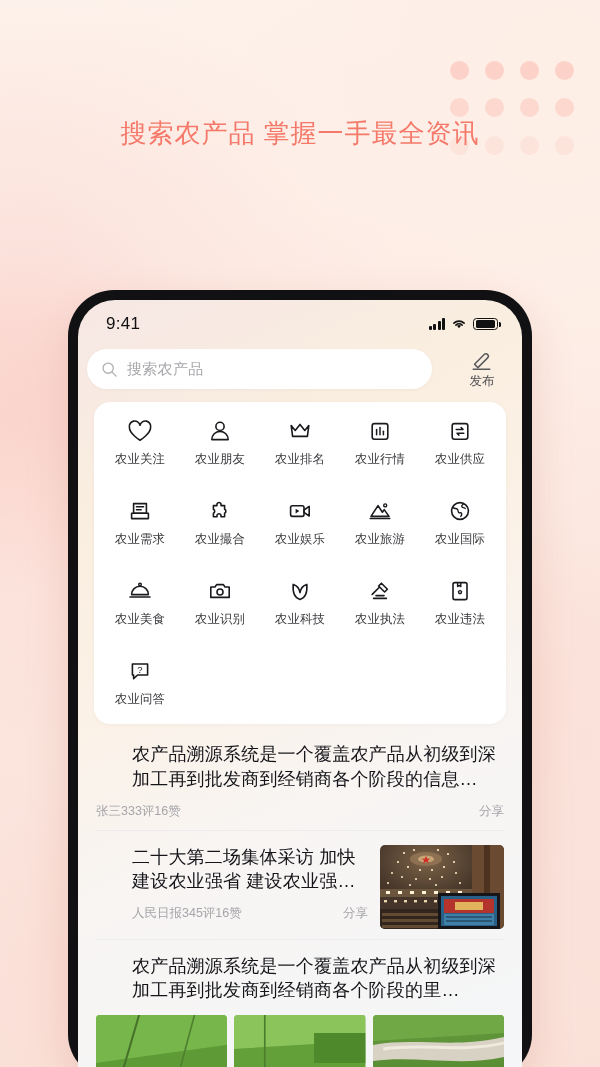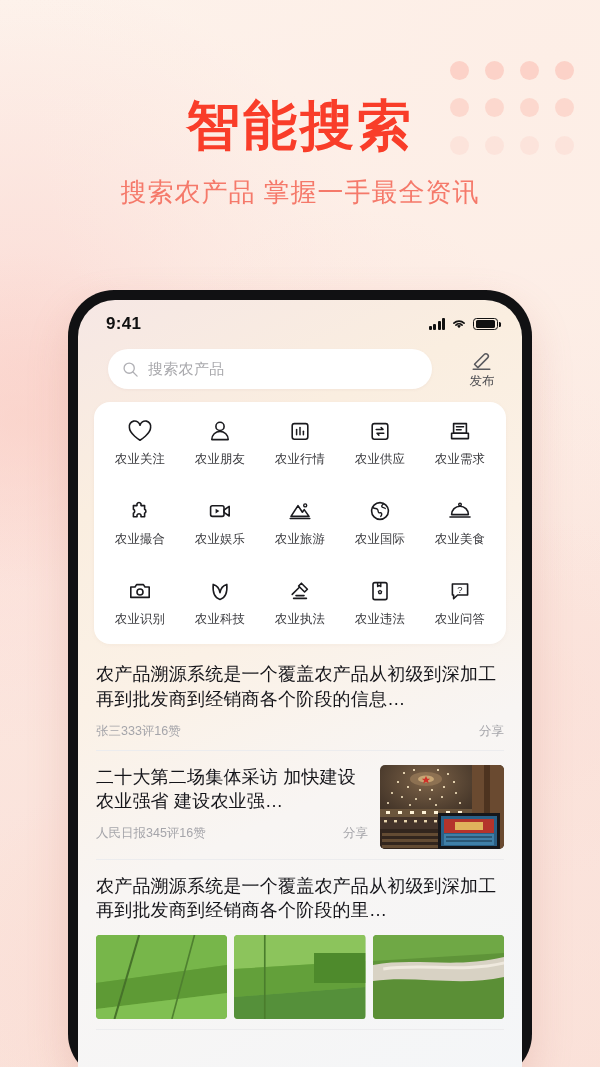--- a/index.html
+++ b/index.html
@@ -117,21 +117,21 @@
   
   #status-bar {
     height: 42px;
     display: flex;
     align-items: center;
     justify-content: space-between;
     padding: 6px 24px 0 28px;
   }
   #status-time {
     font-size: 17px;
-    font-weight: 700;
+    font-weight: 400;
     color: #111;
     letter-spacing: .3px;
   }
   #status-icons {
     display: flex;
     align-items: center;
     gap: 6px;
   }
   .bars { display: flex; align-items: flex-end; gap: 1.5px; height: 12px; }
   .bars i { width: 3px; background: #111; border-radius: 1px; display: block; }
@@ -152,21 +152,21 @@
     width: 2px; height: 4.4px;
     background: #111; border-radius: 0 1.5px 1.5px 0;
   }
   .battery span { display: block; width: 100%; height: 100%; background: #111; border-radius: 1.6px; }
 
   
   #search-row {
     display: flex;
     align-items: center;
     gap: 28px;
-    padding: 6px 18px 12px 30px;
+    padding: 6px 18px 12px 9px;
   }
   #search-box {
     flex: 1;
     height: 40px;
     background: #ffffff;
     border-radius: 21px;
     display: flex;
     align-items: center;
     padding: 0 14px;
     gap: 9px;
@@ -226,21 +226,21 @@
   .news-item {
     padding: 14px 0 10px 0;
     border-bottom: 1px solid #ececee;
   }
   .news-item:first-child { padding-top: 4px; }
   .news-body {
     display: flex;
     gap: 12px;
     align-items: flex-start;
   }
-  .news-text { flex: 1; min-width: 0; }
+  .news-text { flex: 1; min-width: 0; margin-left: 36px; }
   .news-title {
     font-size: 18px;
     line-height: 1.38;
     color: #15151a;
     letter-spacing: .2px;
   }
   .news-meta {
     margin-top: 11px;
     display: flex;
     align-items: center;
@@ -287,21 +287,20 @@
       <i></i>
       <i></i>
       <i></i>
     <i></i>
       <i></i>
       <i></i>
       <i></i>
   </div>
 
   <div id="headline">
-    <div class="title">智能搜索</div>
     <div class="subtitle">搜索农产品  掌握一手最全资讯</div>
   </div>
 
   <div id="phone">
     <div id="phone-screen">
 
       <div id="status-bar">
         <div id="status-time">9:41</div>
         <div id="status-icons">
           <span class="bars">
@@ -359,20 +358,28 @@
           <span class="grid-icon">
             <svg width="26" height="24" viewBox="0 0 26 24">
                 <circle cx="13" cy="7.4" r="4.1" stroke="#1a1a1e" stroke-width="1.6" fill="none"></circle>
                 <path d="M4.8 20.6 A8.2 8.2 0 0 1 21.2 20.6 Z" stroke="#1a1a1e" stroke-width="1.6" fill="none" stroke-linejoin="round"></path>
               </svg>
           </span>
           <span class="grid-label">农业朋友</span>
         </div>
 
 
+        <div class="grid-item">
+          <span class="grid-icon">
+            <svg width="26" height="24" viewBox="0 0 26 24">
+                <path d="M4.2 6.6 L8.2 11.4 L13 5.4 L17.8 11.4 L21.8 6.6 L20.4 17.4 L5.6 17.4 Z" stroke="#1a1a1e" stroke-width="1.6" fill="none" stroke-linejoin="round"></path>
+              </svg>
+          </span>
+          <span class="grid-label">农业排名</span>
+        </div>
 
         <div class="grid-item">
           <span class="grid-icon">
             <svg width="26" height="24" viewBox="0 0 26 24">
                 <rect x="5.2" y="4.6" width="15.6" height="15.6" rx="2.2" stroke="#1a1a1e" stroke-width="1.6" fill="none"></rect>
                 <line x1="9.6" y1="15.8" x2="9.6" y2="10.4" stroke="#1a1a1e" stroke-width="1.5" stroke-linecap="round"></line>
                 <line x1="13" y1="15.8" x2="13" y2="8.4" stroke="#1a1a1e" stroke-width="1.5" stroke-linecap="round"></line>
                 <line x1="16.4" y1="15.8" x2="16.4" y2="12.2" stroke="#1a1a1e" stroke-width="1.5" stroke-linecap="round"></line>
               </svg>
           </span>

